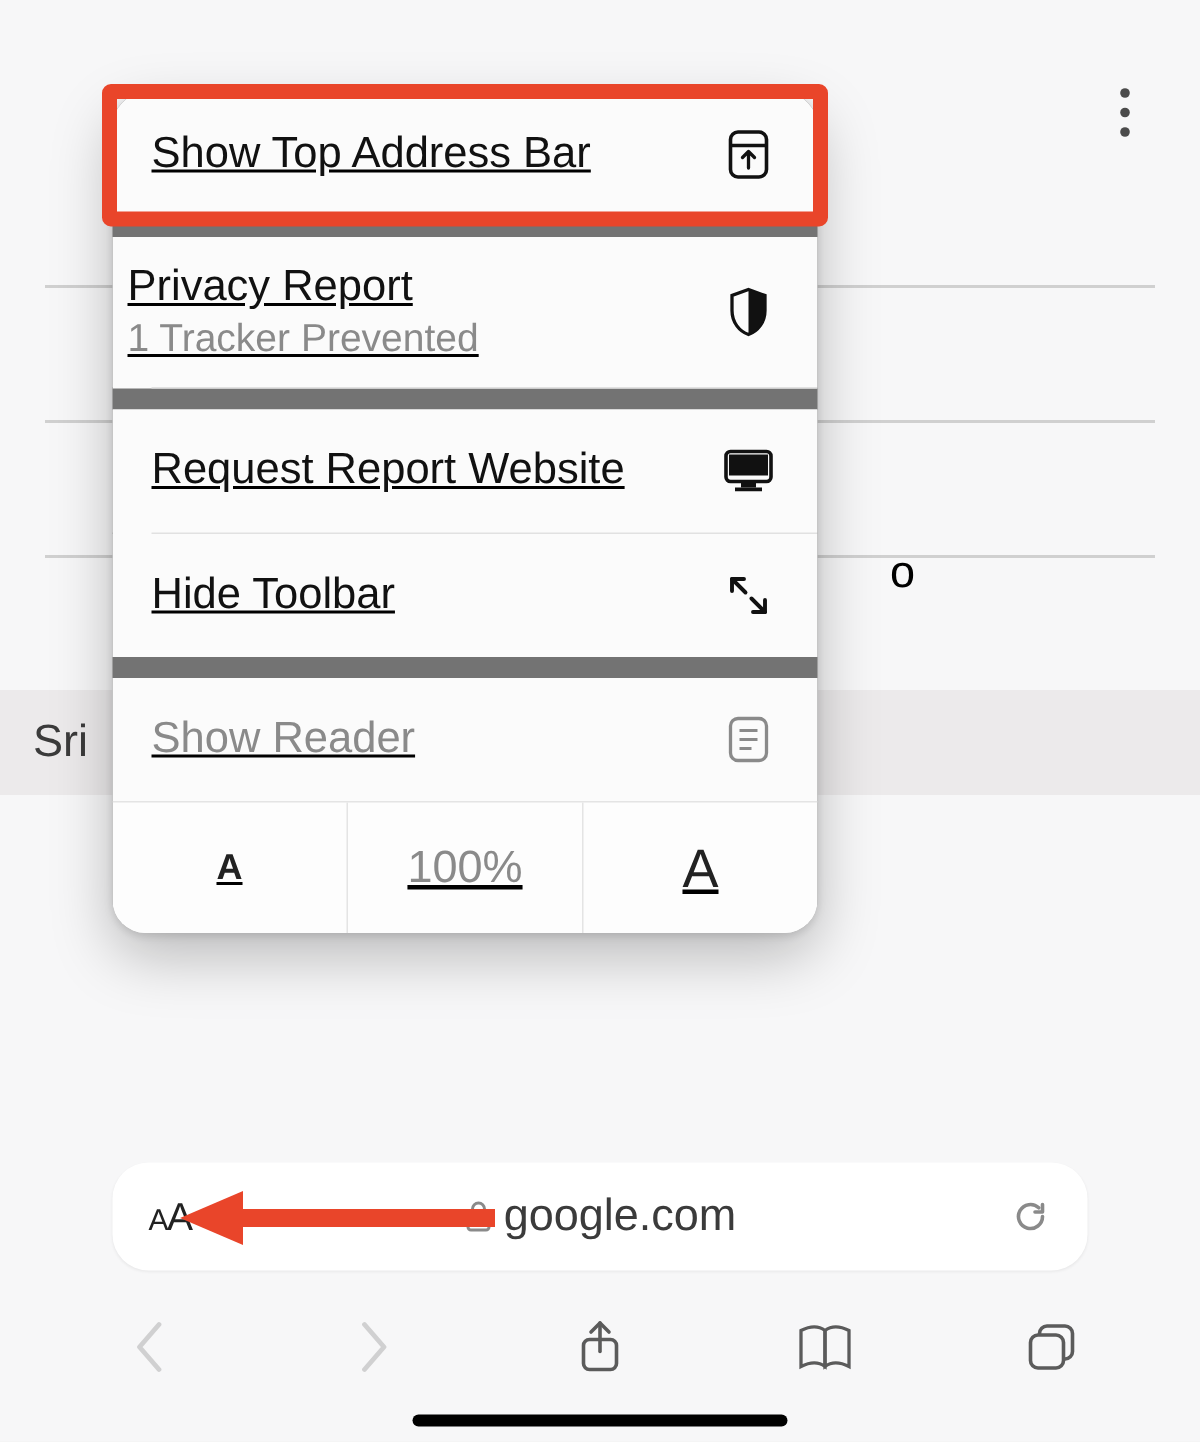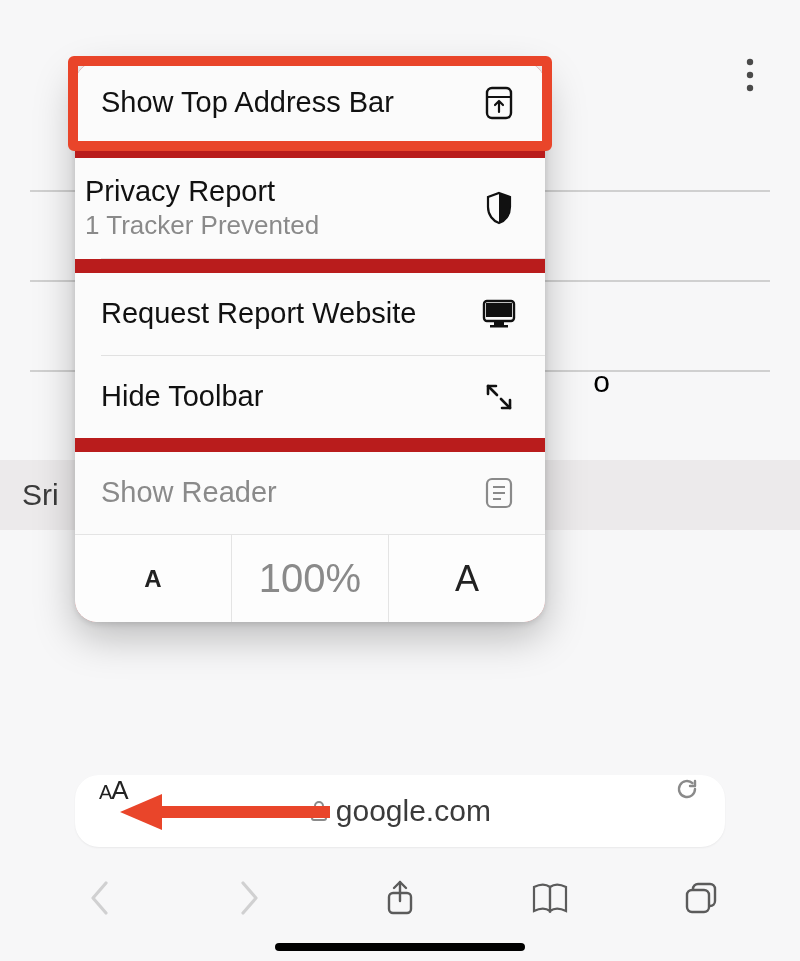--- a/index.html
+++ b/index.html
@@ -52,25 +52,26 @@
     font-size: 30px;
     color: #3b3b3b;
   }
 
   
   .popover {
     position: absolute;
     left: 75px;
     top: 62px;
     width: 470px;
-    background: #b91c1c;
+    background: #737373;
     border-radius: 22px;
     box-shadow: 0 15px 40px rgba(0,0,0,0.25), 0 2px 6px rgba(0,0,0,0.12);
     overflow: hidden;
     font-size: 28px;
+    text-decoration: underline;
   }
   .popover .group {
     background: #fbfbfb;
   }
   .popover .group.pad-top { margin-top: 14px; }
   .popover .item {
     display: flex;
     align-items: center;
     justify-content: space-between;
     padding: 0 26px;
@@ -101,21 +102,21 @@
   
   .textsize {
     display: flex;
     height: 88px;
     background: #fdfdfd;
     border-top: 1px solid #e4e4e4;
   }
   .textsize > div {
     flex: 1;
     display: flex; align-items: center; justify-content: center;
-    font-size: 40px;
+    font-size: 30px;
     color: #222;
   }
   .textsize > div + div { border-left: 1px solid #e4e4e4; }
   .textsize .smallA { font-size: 24px; font-weight: 600; }
   .textsize .bigA { font-size: 36px; font-weight: 500; }
   .textsize .zoom { color: #8a8a8a; font-weight: 400; }
 
   
   .highlight {
     position: absolute;
@@ -131,20 +132,21 @@
   
   .addressbar {
     position: absolute;
     left: 75px; right: 75px;
     top: 775px;
     height: 72px;
     background: #ffffff;
     border-radius: 24px;
     box-shadow: 0 1px 2px rgba(0,0,0,0.06);
     display: flex;
+    align-items: center;
     padding: 0 24px;
   }
   .addressbar .aA {
     font-weight: 500;
     font-size: 26px;
     letter-spacing: -1px;
     color: #222;
   }
   .addressbar .aA .small { font-size: 20px; }
   .addressbar .center {

